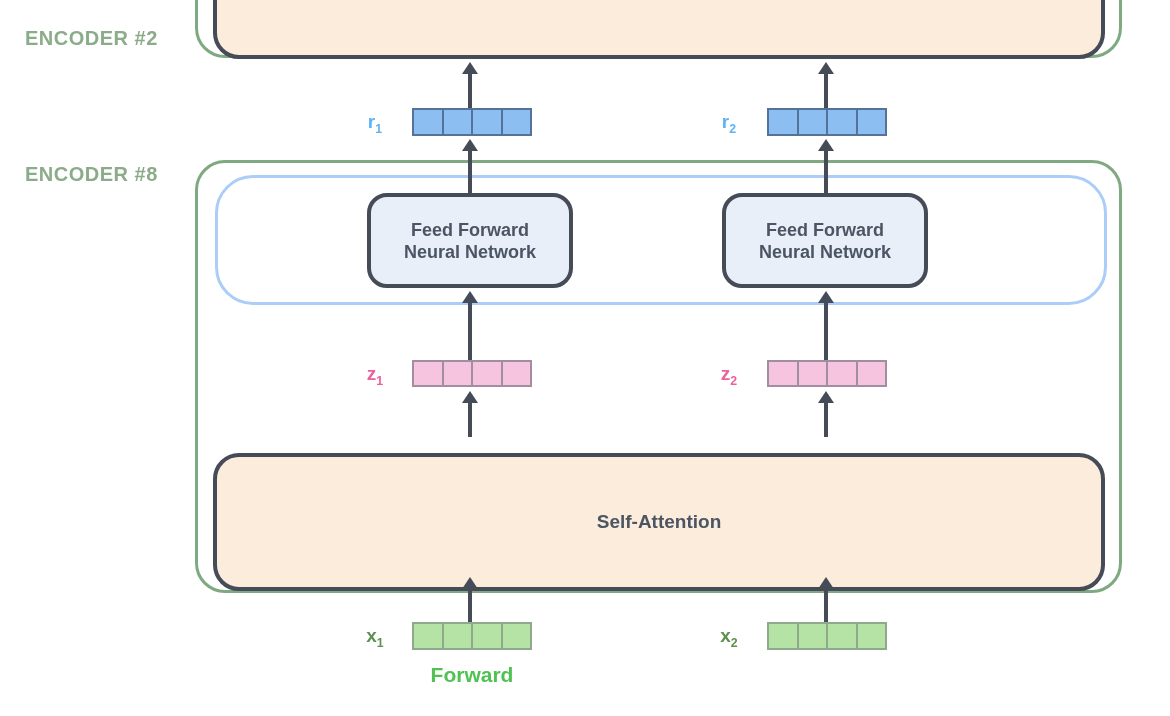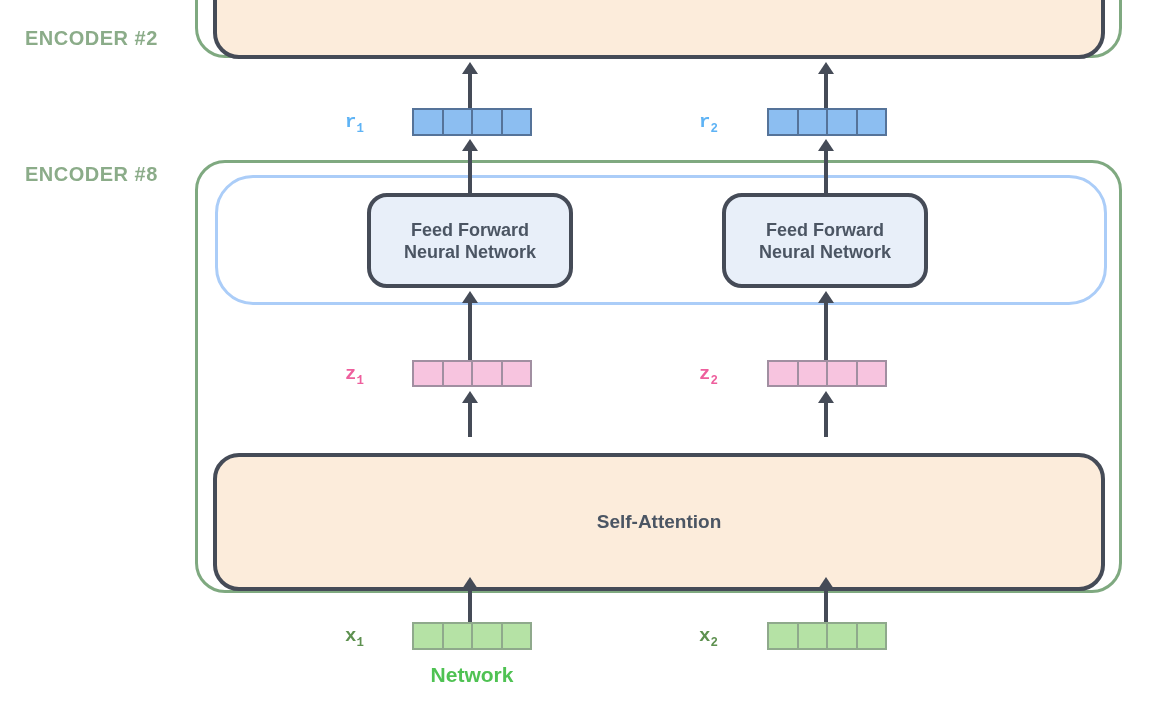--- a/index.html
+++ b/index.html
@@ -52,22 +52,22 @@
   }
   .vector .cell{flex:1; border-right:2px solid;}
   .vector .cell:last-child{border-right:none;}
   .r-vec{background:var(--r-fill); border-color:var(--r-border);}
   .r-vec .cell{border-color:var(--r-border);}
   .z-vec{background:var(--z-fill); border-color:var(--z-border);}
   .z-vec .cell{border-color:var(--z-border);}
   .x-vec{background:var(--x-fill); border-color:var(--x-border);}
   .x-vec .cell{border-color:var(--x-border);}
   .vec-label{
-    position:absolute; width:60px; text-align:left; font-weight:bold;
-    font-size:19px; line-height:28px; z-index:6;font-family:Liberation Mono, monospace;
+    position:absolute; width:60px; text-align:center; font-weight:bold;
+    font-size:19px; line-height:28px; z-index:6;
   }
   .vec-label sub{font-size:0.65em;}
   .r-label{color:var(--r-label);}
   .z-label{color:var(--z-label);}
   .x-label{color:var(--x-label);}
   
   .token{
     position:absolute; width:200px; text-align:center;
     color:var(--token-green); font-size:21px; font-weight:bold; z-index:6;
   }
@@ -163,15 +163,15 @@
   <div class="vec-label x-label" style="left:699px; top:622px;">
     <span>x</span><sub>2</sub>
   </div>
   <div class="vector x-vec" style="left:767px; top:622px;">
       <div class="cell"></div>
       <div class="cell"></div>
       <div class="cell"></div>
       <div class="cell"></div>
     </div>
 
-  <div class="token" style="left:372px; top:663px;">Network</div>
+  <div class="token" style="left:372px; top:663px;">Forward</div>
 
 </div>
 
 </body></html>

